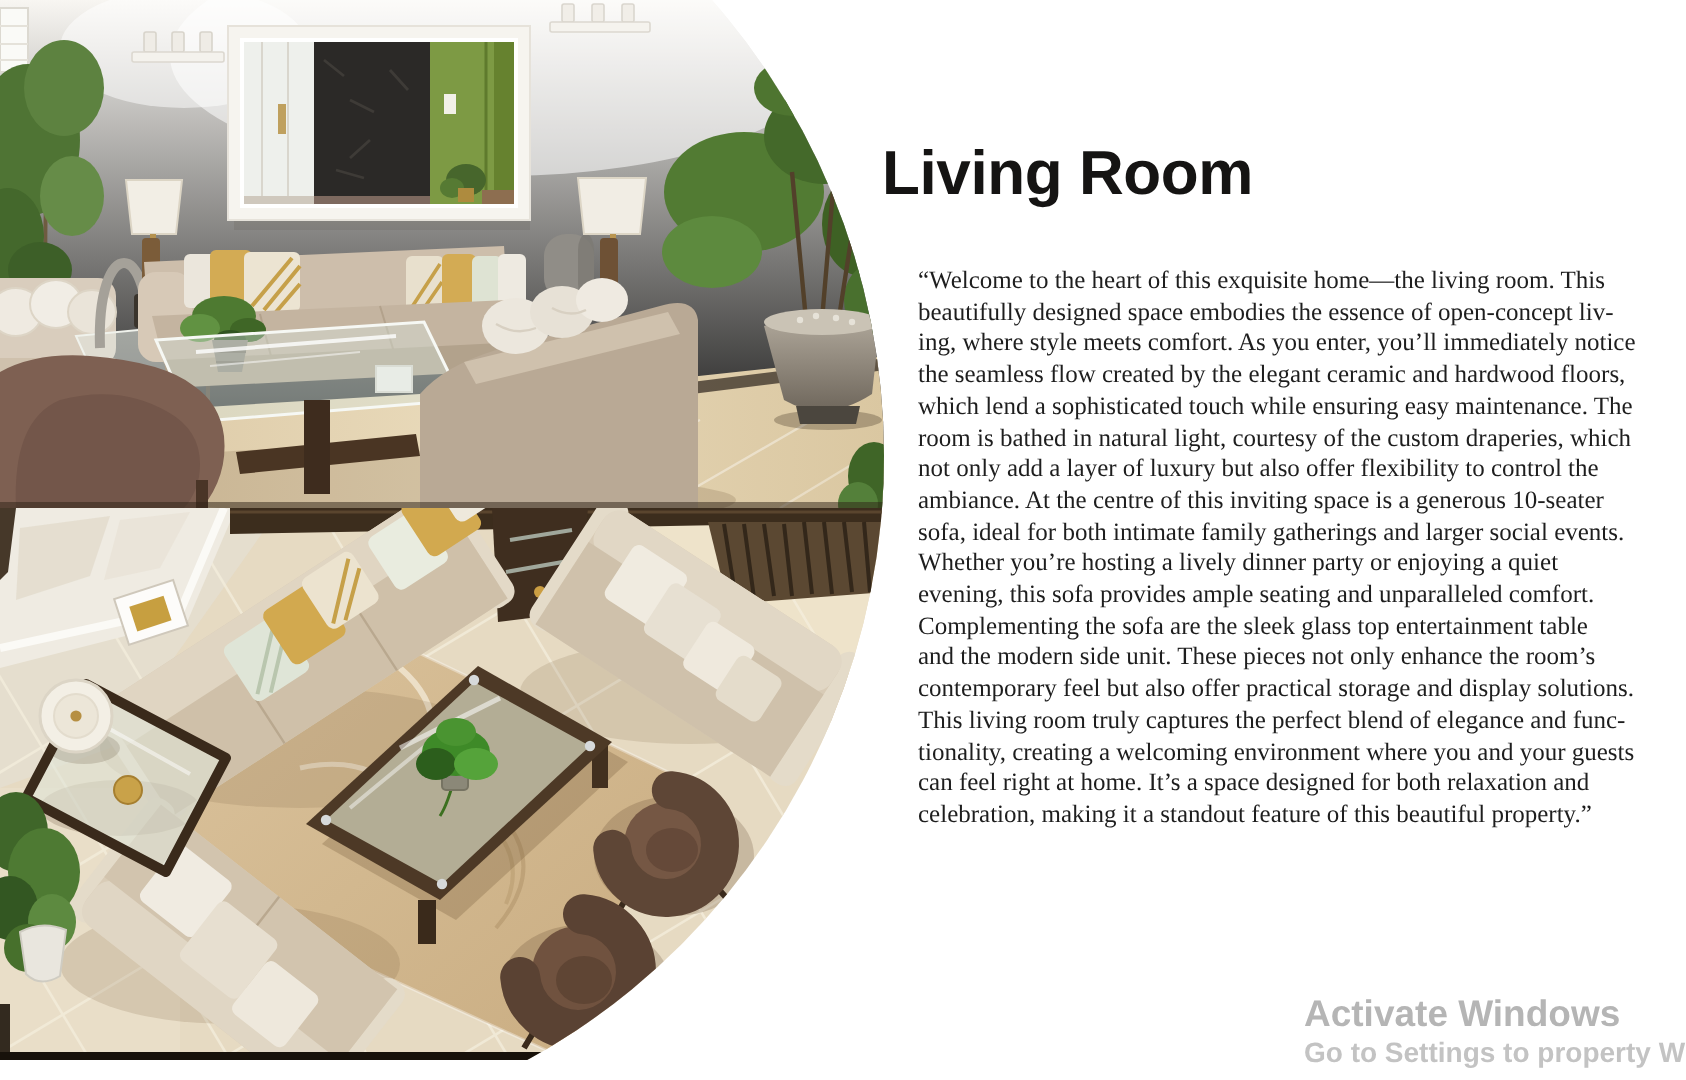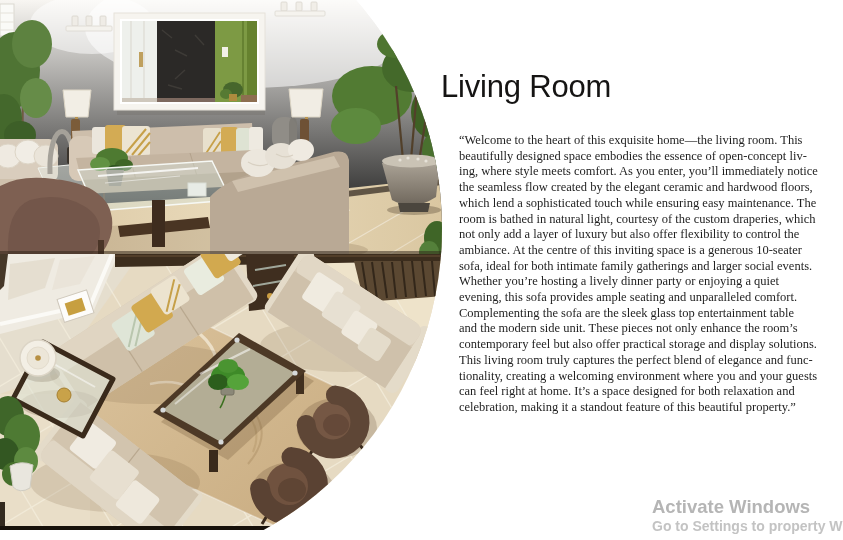--- a/index.html
+++ b/index.html
@@ -12,21 +12,21 @@
     position:absolute;left:0;top:0;width:443px;height:530px;
     clip-path:circle(345px at 97px 228px);
     -webkit-clip-path:circle(345px at 97px 228px);
   }
   .collage svg{display:block;position:absolute;left:0;}
   .ph-top{top:0;width:443px;height:254px;}
   .ph-bottom{top:254px;width:443px;height:276px;}
   .article-title{
     position:absolute;left:441px;top:69px;margin:0;
     font-family:"Liberation Sans",sans-serif;
-    font-size:31px;font-weight:400;letter-spacing:-.2px;
+    font-size:31px;font-weight:700;letter-spacing:-.2px;
     color:var(--title-text,#151413);line-height:36px;
   }
   .article-body{
     position:absolute;left:443px;top:117px;margin:16px;
     font-family:"Liberation Serif","DejaVu Serif",serif;
     font-size:12.5px;line-height:15.7px;white-space:pre;
     color:var(--body-text,#1e1e1e);
   }
   .watermark{
     position:absolute;left:652px;top:495px;

